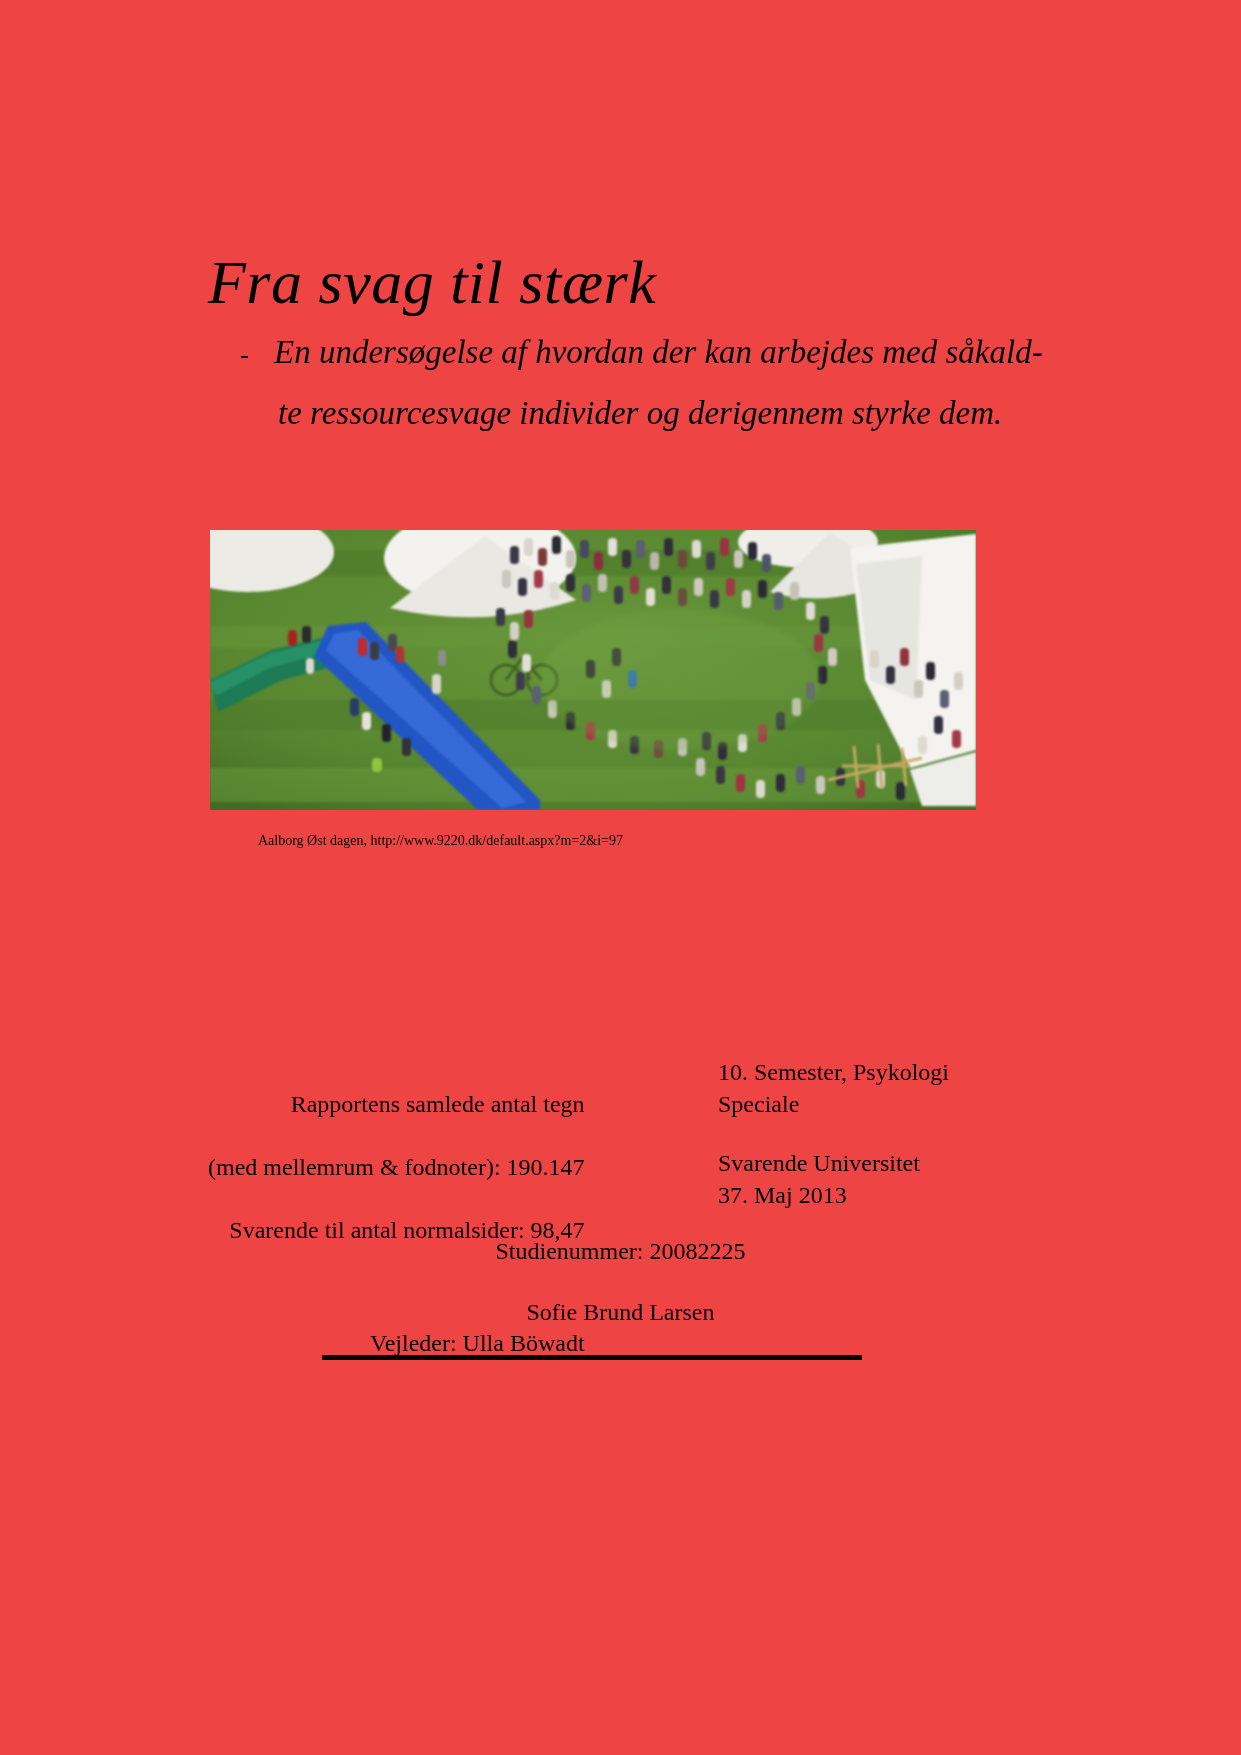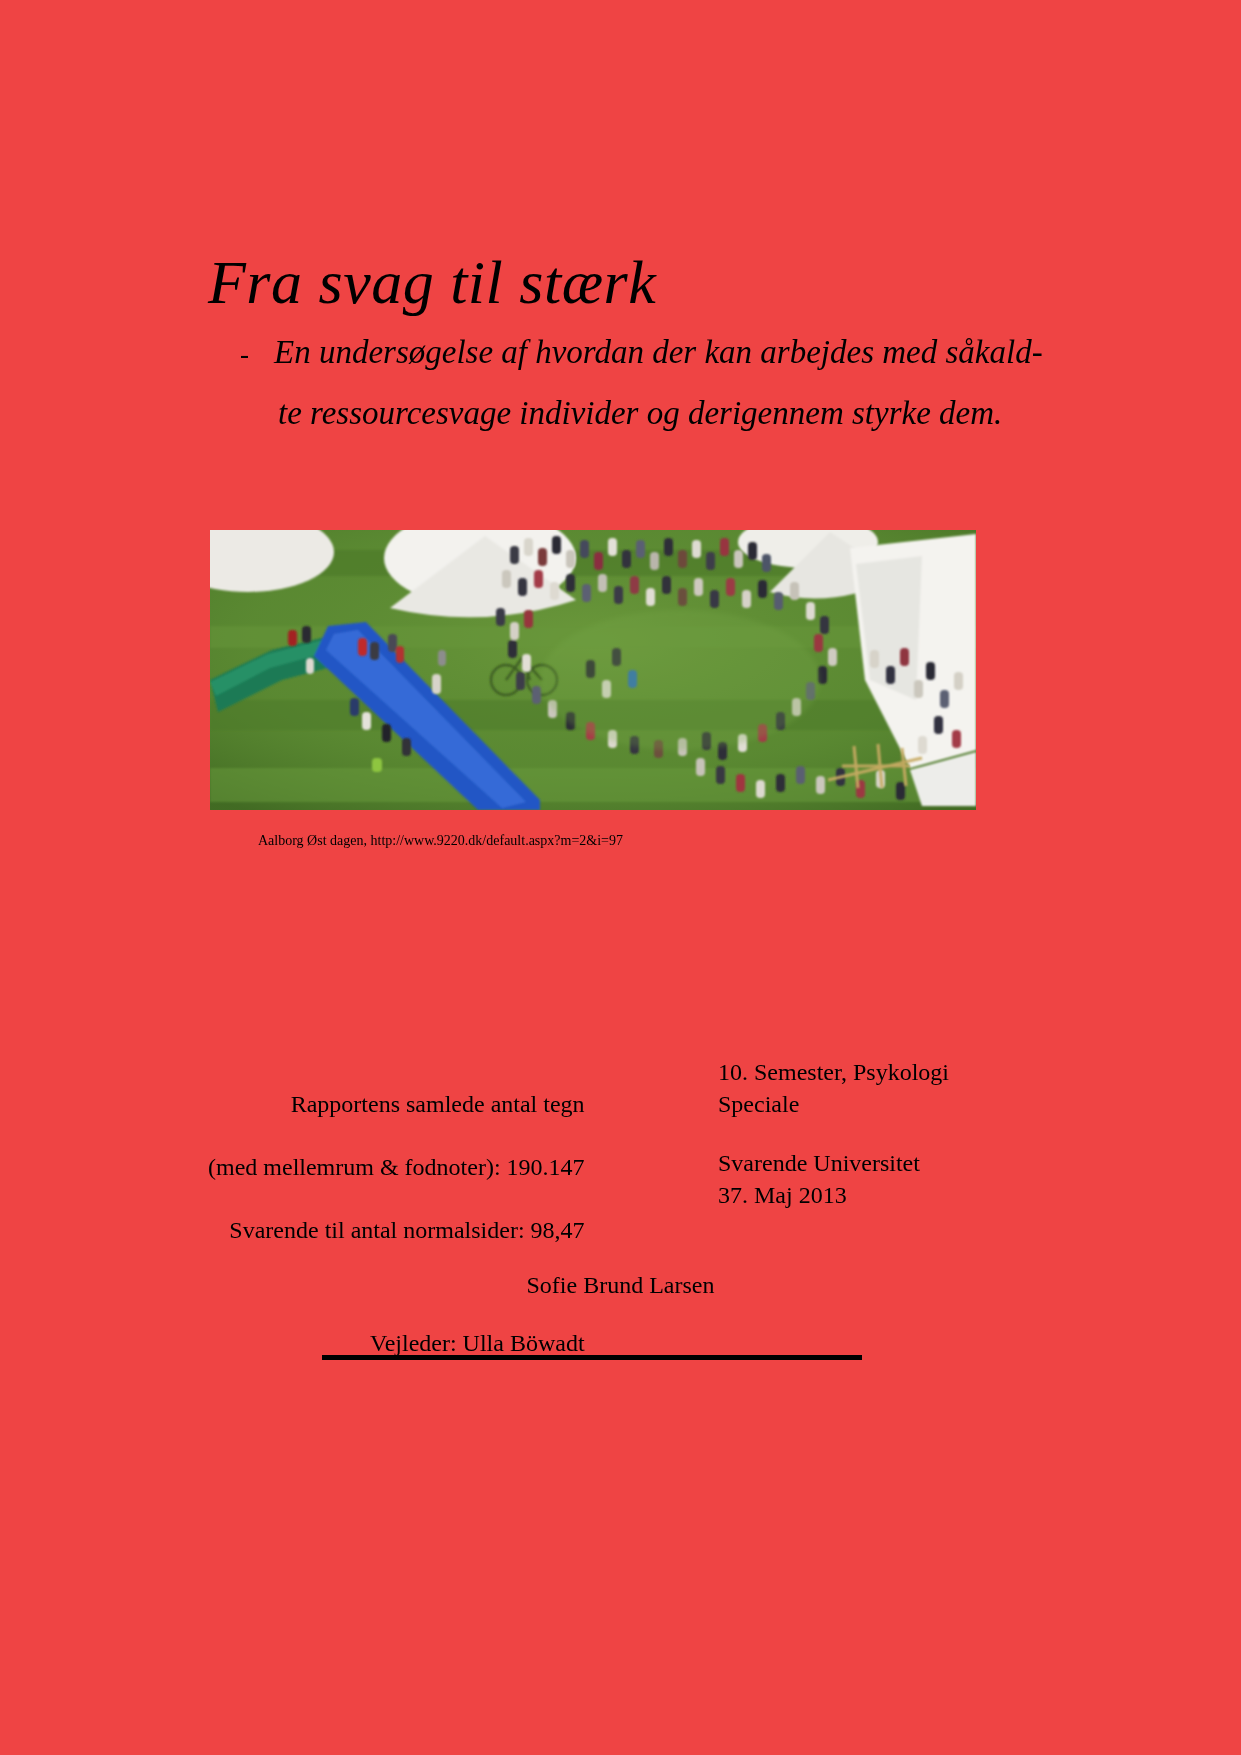--- a/index.html
+++ b/index.html
@@ -353,19 +353,20 @@
 
   <div class="meta-right">
     <div>10. Semester, Psykologi</div>
     <div>Speciale</div>
     <span class="gap"></span>
     <div>Svarende Universitet</div>
     <div>37. Maj 2013</div>
   </div>
 
   <div class="centered-block">
+    <div>Studienummer: 20082225</div>
     <div class="spacer"></div>
     <div>Sofie Brund Larsen</div>
   </div>
 
   <div class="rule"></div>
 
 </div>
 
 </body></html>

